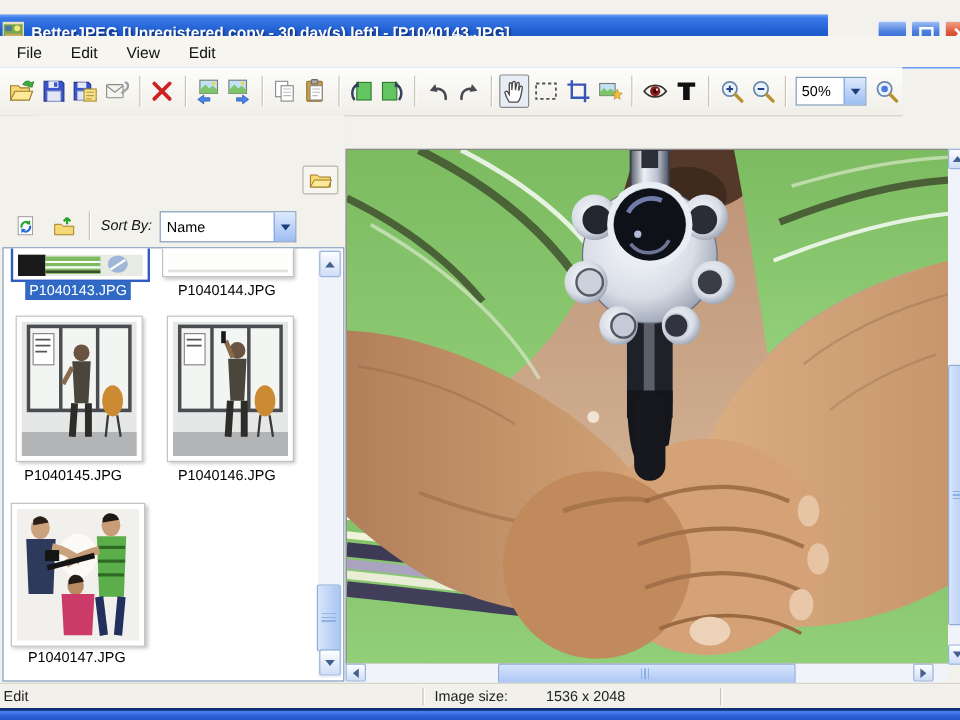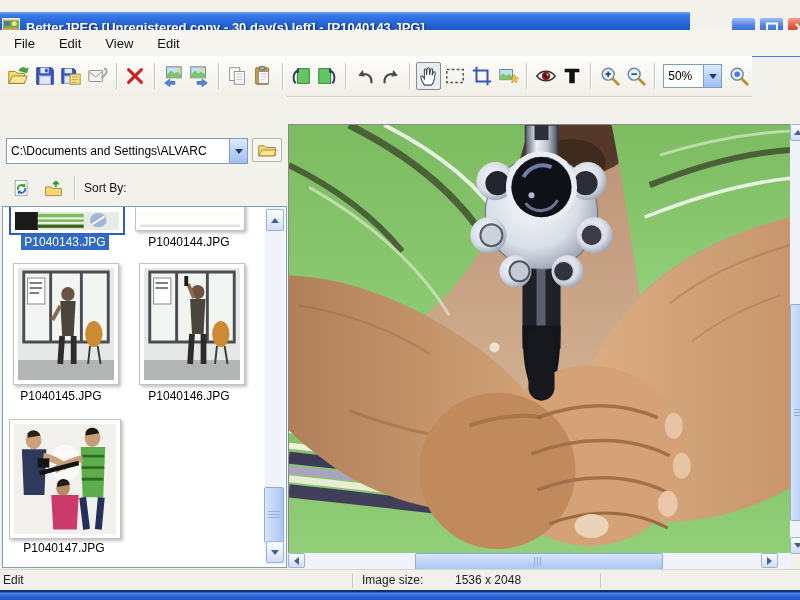--- a/index.html
+++ b/index.html
@@ -52,21 +52,21 @@
   .path-combo{position:absolute;left:6px;top:42px;width:240px;height:24px;background:#fff;
     border:1px solid #7f9db9;display:flex;align-items:center;font-size:12px;overflow:hidden;}
   .path-combo .val{padding-left:4px;flex:1;white-space:nowrap;}
   .browse-btn{position:absolute;left:252px;top:42px;width:30px;height:24px;background:#f6f5ef;
     border:1px solid #b8b5a8;border-radius:2px;display:flex;align-items:center;justify-content:center;padding:0;}
   .browse-btn svg{width:20px;height:18px;}
   .small-btn{position:absolute;top:80px;width:26px;height:24px;background:transparent;border:1px solid transparent;
     display:flex;align-items:center;justify-content:center;padding:0;}
   .small-btn svg{width:19px;height:19px;}
   .sort-sep{position:absolute;left:74px;top:80px;width:1px;height:24px;background:#c9c6b8;box-shadow:1px 0 0 #fff;}
-  .sort-label{position:absolute;left:84px;top:85px;font-size:12px;color:#111;}
+  .sort-label{position:absolute;left:84px;top:85px;font-size:12px;color:#111;font-style:italic;}
   .sort-combo{position:absolute;left:133px;top:80px;width:112px;height:24px;background:#fff;
     border:1px solid #7f9db9;display:flex;align-items:center;font-size:12px;}
   .sort-combo .val{padding-left:5px;flex:1;}
 
   .listbox{position:absolute;left:2px;top:110px;width:283px;height:360px;background:#fff;
     border:1px solid #7f9db9;overflow:hidden;}
   .thumb-card{position:absolute;background:#fff;border:1px solid #c2c2c2;
     box-shadow:2px 2px 3px rgba(80,80,80,.35);}
   .thumb-card svg{position:absolute;left:4px;top:4px;right:4px;bottom:4px;width:calc(100% - 8px);height:calc(100% - 8px);}
   .file-label{position:absolute;font-size:12px;text-align:center;color:#000;}
@@ -314,26 +314,20 @@
   </div>
 
   <button class="hand-float">
     <svg viewBox="0 0 24 24">
         <path d="M7 22 C5 19 3.6 16 3.1 13.6 C2.8 12.1 4.6 11.4 5.5 12.7 L7 15 V5.5 C7 3.9 9.3 3.9 9.3 5.5 V11 L10 4.3 C10.2 2.6 12.4 2.7 12.4 4.4 L12.6 11 L13.8 5.1 C14.2 3.5 16.2 3.8 16 5.5 L15.4 11.5 L16.6 8.2 C17.2 6.7 19 7.4 18.8 9 C18.4 12 18 15 17 18 C16.3 20 15.5 21.3 14.5 22 Z" fill="#fff" stroke="#4a4a4a" stroke-width="1.2"></path>
       </svg>
   </button>
 
   <div class="left-panel">
 
-    <span class="path-combo">
-      <span class="val">C:\Documents and Settings\ALVARC</span>
-      <span class="drop-btn">
-          <span class="chev"></span>
-        </span>
-    </span>
     <button class="browse-btn">
       <svg viewBox="0 0 24 20">
           <path d="M2 17 V5 L9 5 L11 7 L22 7 V17 Z" fill="#f7d877" stroke="#9c7b22"></path>
           <path d="M2 17 L6 10 L23 10 L20 17 Z" fill="#fde99a" stroke="#9c7b22"></path>
         </svg>
     </button>
 
     <button class="small-btn" style="left:8px">
       <svg viewBox="0 0 24 24">
           <rect x="4" y="2" width="15" height="19" fill="#fff" stroke="#999"></rect>
@@ -344,20 +338,26 @@
         </svg>
     </button>
     <button class="small-btn" style="left:40px">
       <svg viewBox="0 0 24 24">
           <path d="M2 21 V10 L9 10 L11 12 L22 12 V21 Z" fill="#f7d877" stroke="#9c7b22"></path>
           <path d="M15 10 V3 M15 3 L11.5 6.8 M15 3 L18.5 6.8" stroke="#28a428" stroke-width="2.4" fill="none"></path>
         </svg>
     </button>
     <span class="sort-sep"></span>
     <span class="sort-label">Sort By:</span>
+    <span class="sort-combo">
+      <span class="val">Name</span>
+      <span class="drop-btn">
+          <span class="chev"></span>
+        </span>
+    </span>
 
     <div class="listbox">
 
       <div class="thumb-card" style="left:6px;top:-72px;width:112px;height:96px;border:2px solid #2f5bc4;box-shadow:none;">
         <svg viewBox="0 0 100 20" preserveAspectRatio="none" style="top:auto;bottom:3px;height:18px;">
           <rect width="100" height="20" fill="#e8ebe4"></rect>
           <rect x="0" y="0" width="22" height="20" fill="#1a1a1a"></rect>
           <rect x="22" y="2" width="44" height="16" fill="#7cbb60"></rect>
           <path d="M22 7 H66 M22 12 H66" stroke="#fff" stroke-width="2"></path>
           <path d="M22 16 H66" stroke="#3e4a2e" stroke-width="2.4"></path>

